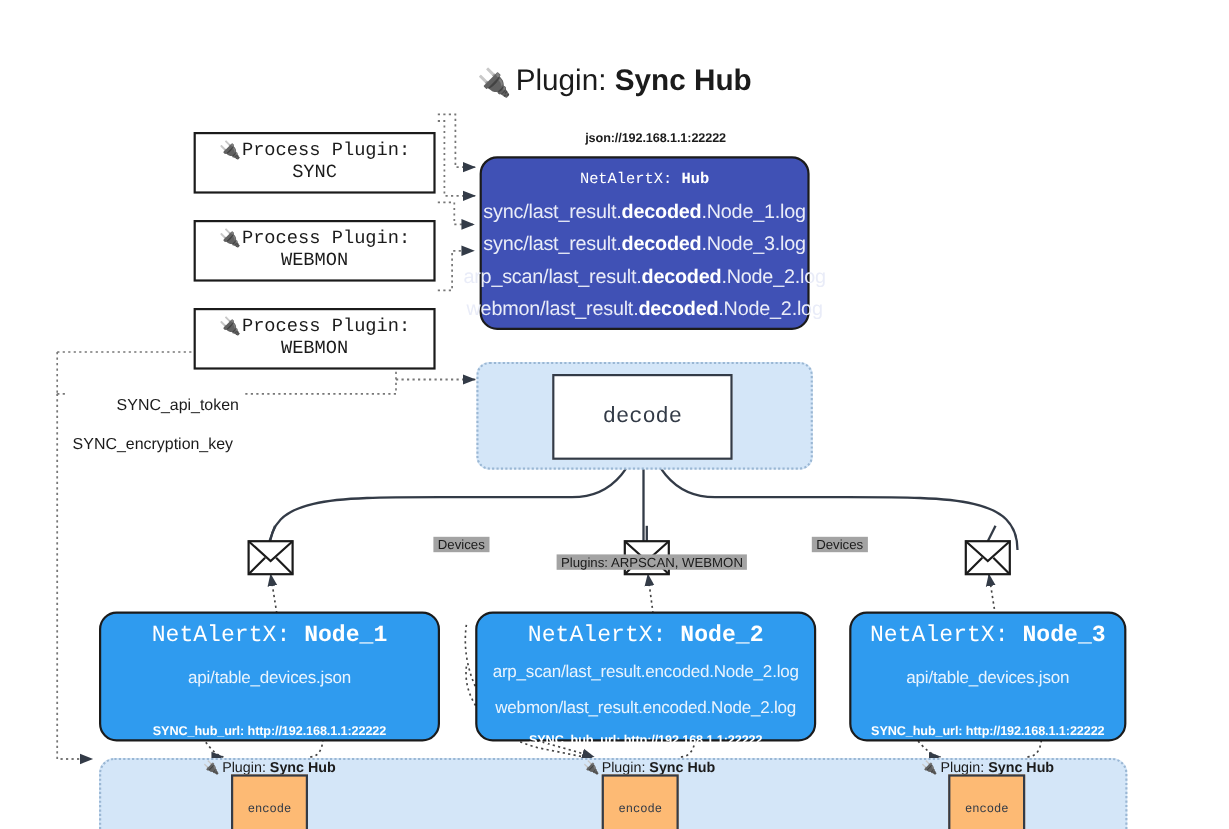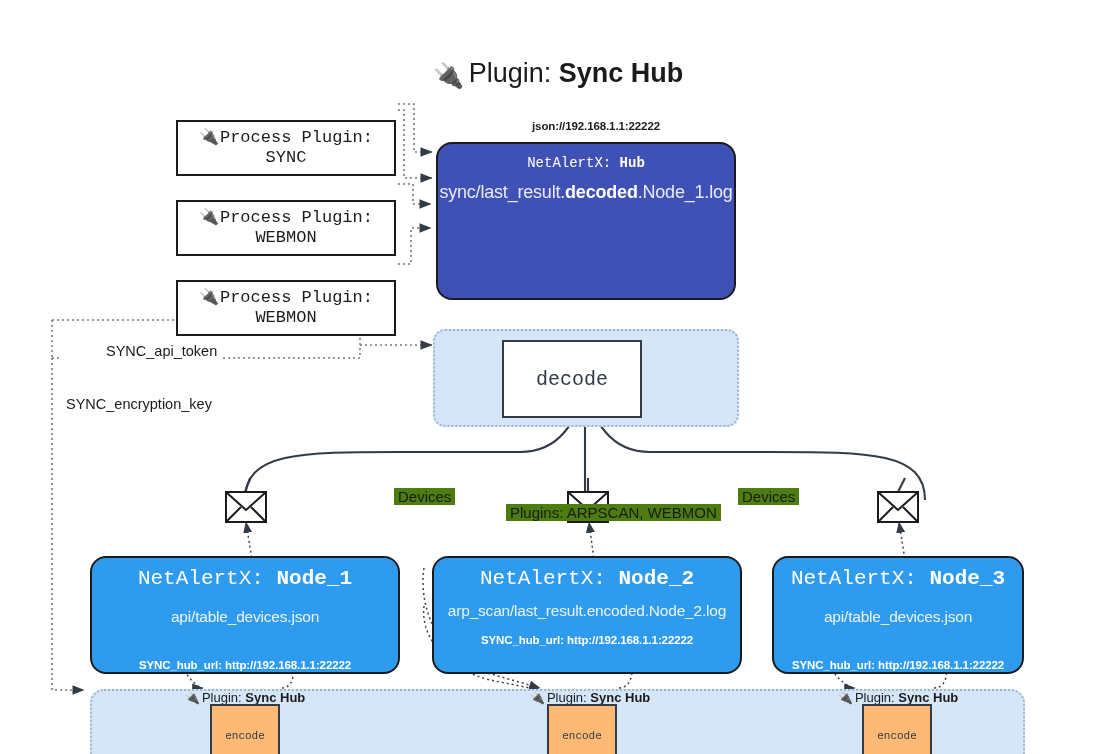--- a/index.html
+++ b/index.html
@@ -99,45 +99,45 @@
   #hub .hub-line b { color: #ffffff; font-weight: bold; }
 
   
   #decode-cluster {
     left: 433px; top: 285px; width: 306px; height: 98px;
     background: #d4e6f8;
     border: 2px dotted #9ab7d4;
     border-radius: 12px;
   }
   #decode-box {
-    left: 502px; top: 296px; width: 140px; height: 78px;
+    left: 502px; top: 296px; width: 164px; height: 78px;
     background: #ffffff;
     border: 2px solid #333b47;
     display: flex; align-items: center; justify-content: center;
     font-family: "Liberation Mono", monospace;
     font-size: 20px;
     color: #333b47;
   }
 
   
   .tokenlabel {
     font-size: 14.5px;
     color: #1b1b1b;
     background: #ffffff;
     white-space: nowrap;
     padding: 0 3px;
   }
-  #lbl-api-token   { left: 103px; top: 299px; }
+  #lbl-api-token   { left: 103px; top: 317px; }
   #lbl-enc-key     { left: 63px;  top: 352px; }
 
   
   .edgelabel {
-    font-size: 15px;
-    color: #1b1b1b;
-    background: #4d7c0f;
+    font-size: 12px;
+    color: #1b1b1b;
+    background: #a3a3a3;
     white-space: nowrap;
     padding: 0 4px;
   }
   #lbl-devices-left  { left: 394px; top: 444px; }
   #lbl-devices-right { left: 738px; top: 444px; }
   #lbl-plugins-mid   { left: 506px; top: 460px; }
 
   
   .nodebox {
     height: 118px;
@@ -310,20 +310,29 @@
 
   <div class="node" id="hub-url">json://192.168.1.1:22222</div>
 
   <div class="node" id="hub">
     <div class="hub-title">
       <span>NetAlertX: </span><b>Hub</b>
     </div>
     <div class="hub-line">
       <span>sync/last_result.</span><b>decoded</b><span>.Node_1.log</span>
     </div>
+    <div class="hub-line">
+      <span>sync/last_result.</span><b>decoded</b><span>.Node_3.log</span>
+    </div>
+    <div class="hub-line">
+      <span>arp_scan/last_result.</span><b>decoded</b><span>.Node_2.log</span>
+    </div>
+    <div class="hub-line">
+      <span>webmon/last_result.</span><b>decoded</b><span>.Node_2.log</span>
+    </div>
   </div>
 
   <div class="node" id="decode-cluster"></div>
   <div class="node" id="decode-box">decode</div>
 
   <div class="node tokenlabel" id="lbl-api-token">SYNC_api_token</div>
   <div class="node tokenlabel" id="lbl-enc-key">SYNC_encryption_key</div>
 
   <div class="node edgelabel" id="lbl-devices-left">Devices</div>
   <div class="node edgelabel" id="lbl-devices-right">Devices</div>
@@ -335,20 +344,21 @@
     </div>
     <div class="n-line">api/table_devices.json</div>
     <div class="n-url">SYNC_hub_url: http://192.168.1.1:22222</div>
   </div>
 
   <div class="node nodebox" id="node2">
     <div class="n-title">
       <span>NetAlertX: </span><b>Node_2</b>
     </div>
     <div class="n-line">arp_scan/last_result.encoded.Node_2.log</div>
+    <div class="n-line">webmon/last_result.encoded.Node_2.log</div>
     <div class="n-url">SYNC_hub_url: http://192.168.1.1:22222</div>
   </div>
 
   <div class="node nodebox" id="node3">
     <div class="n-title">
       <span>NetAlertX: </span><b>Node_3</b>
     </div>
     <div class="n-line">api/table_devices.json</div>
     <div class="n-url">SYNC_hub_url: http://192.168.1.1:22222</div>
   </div>

